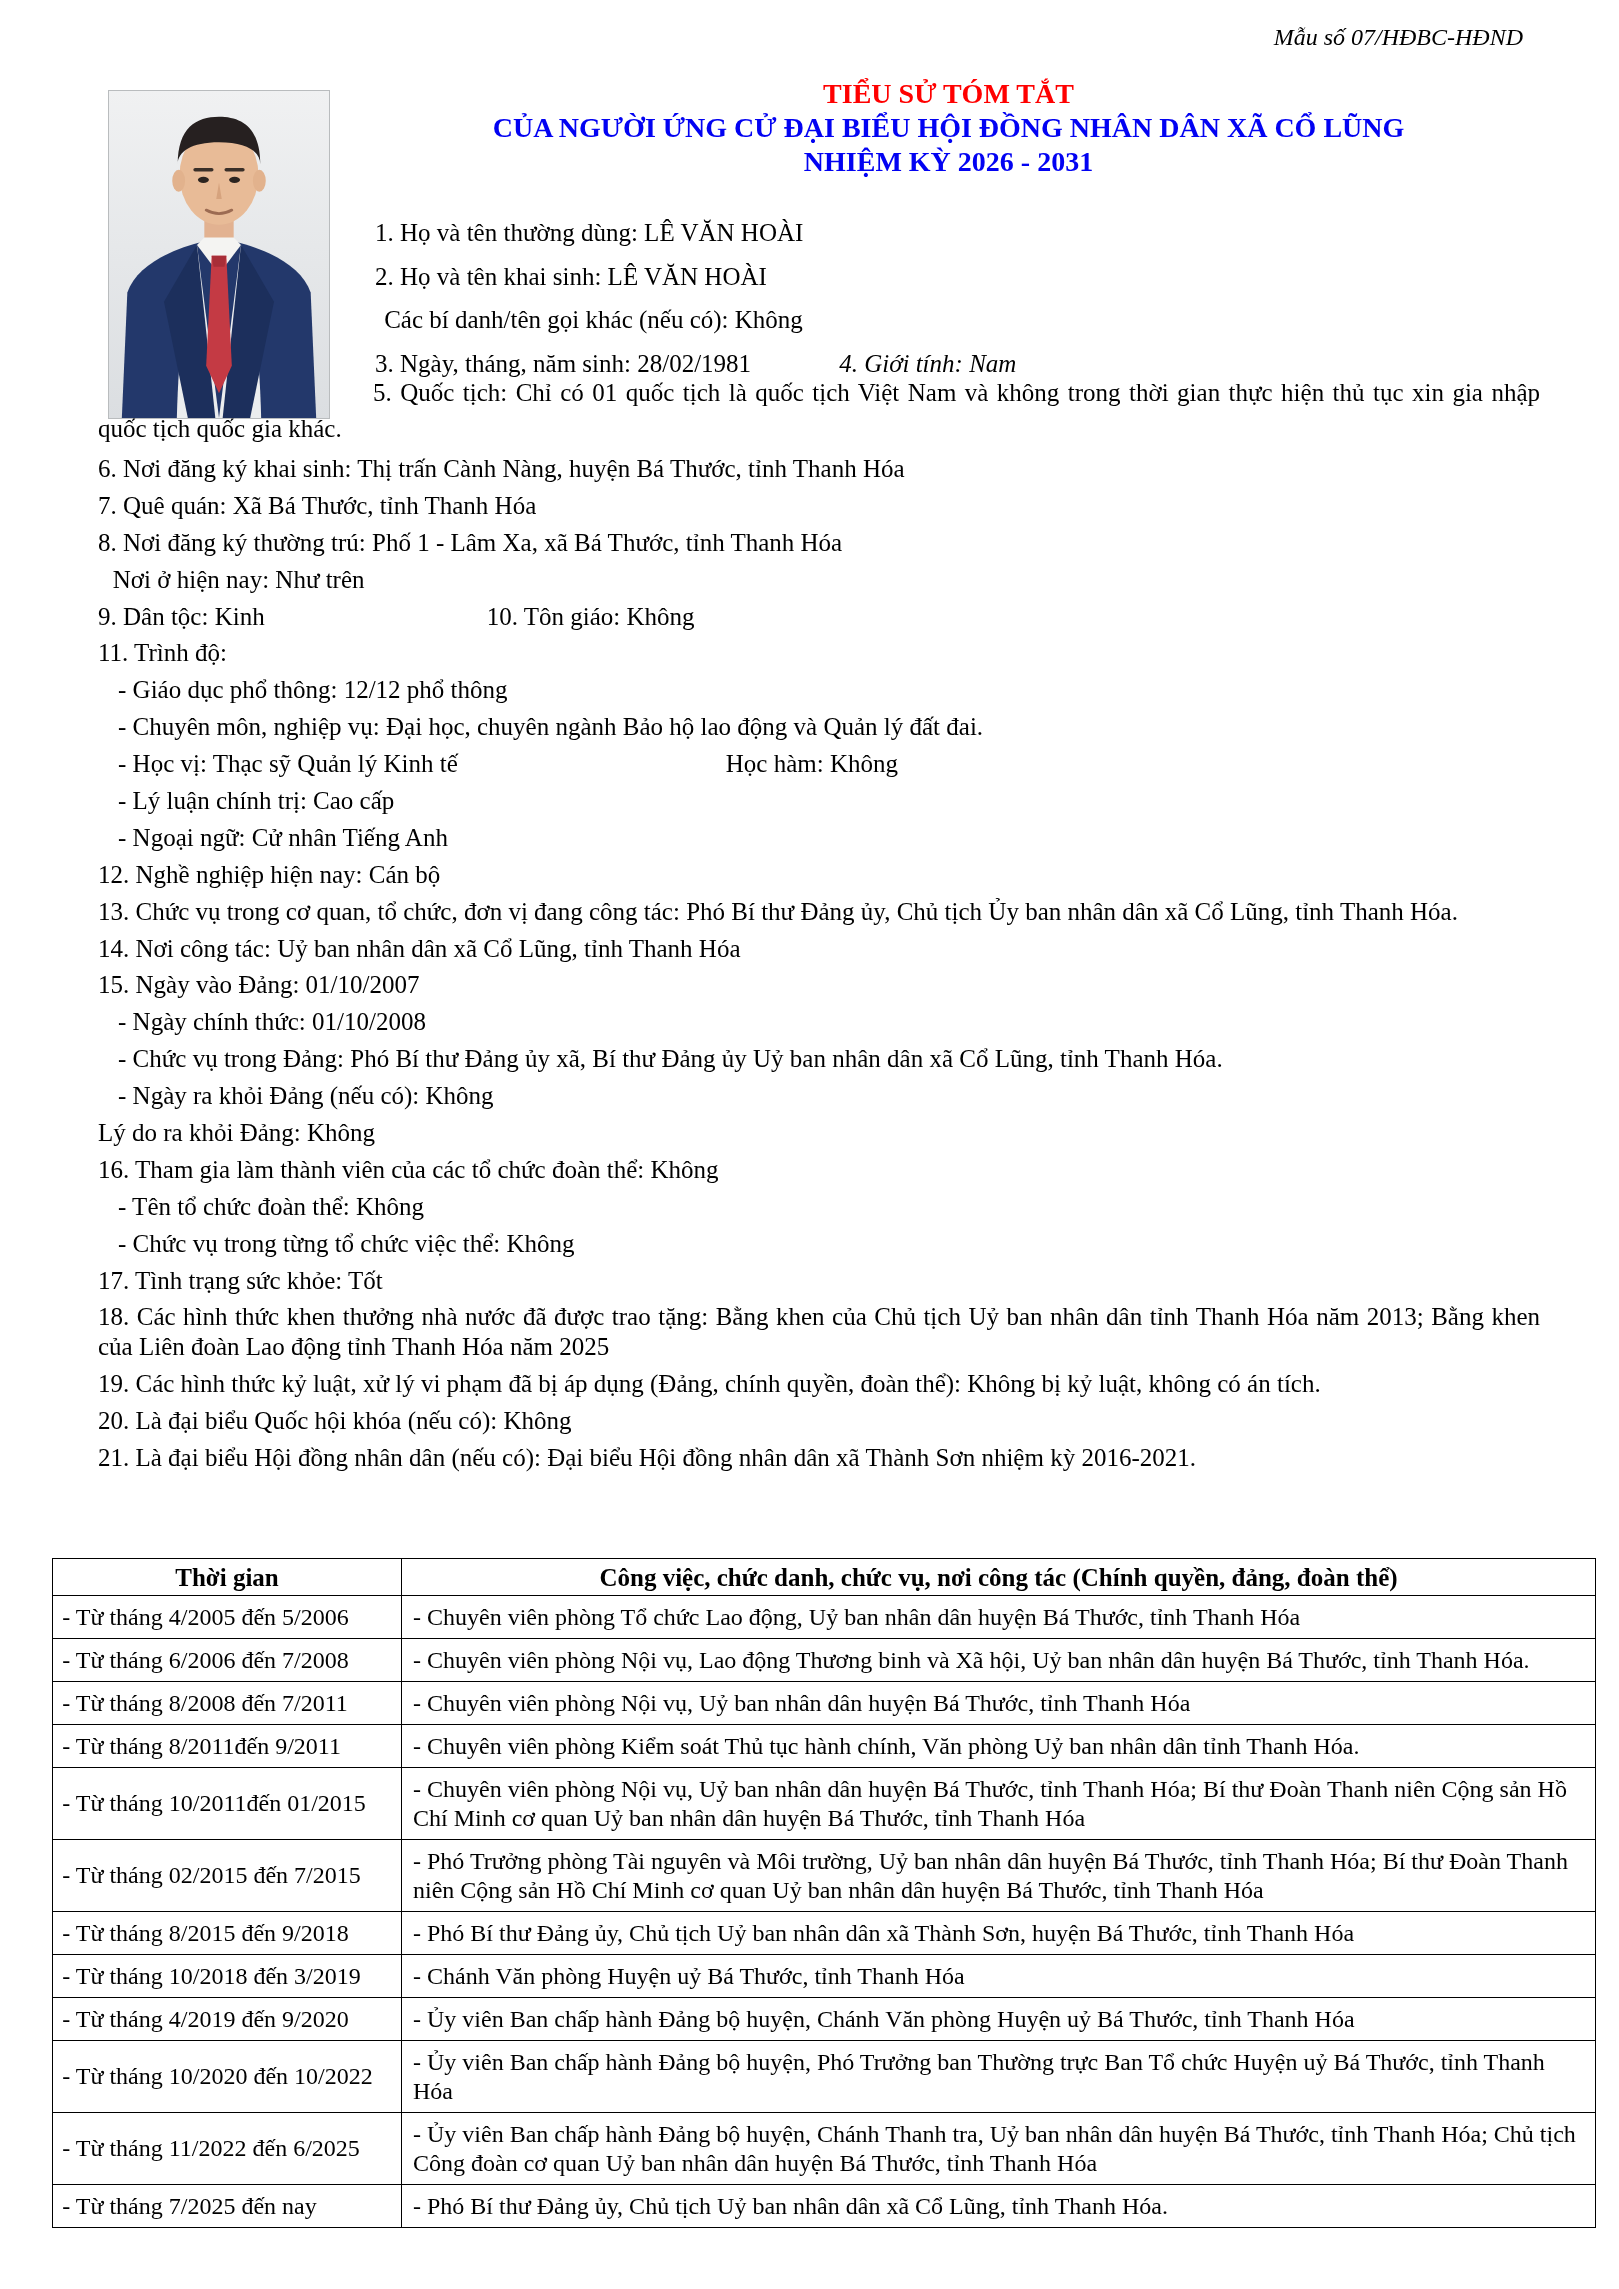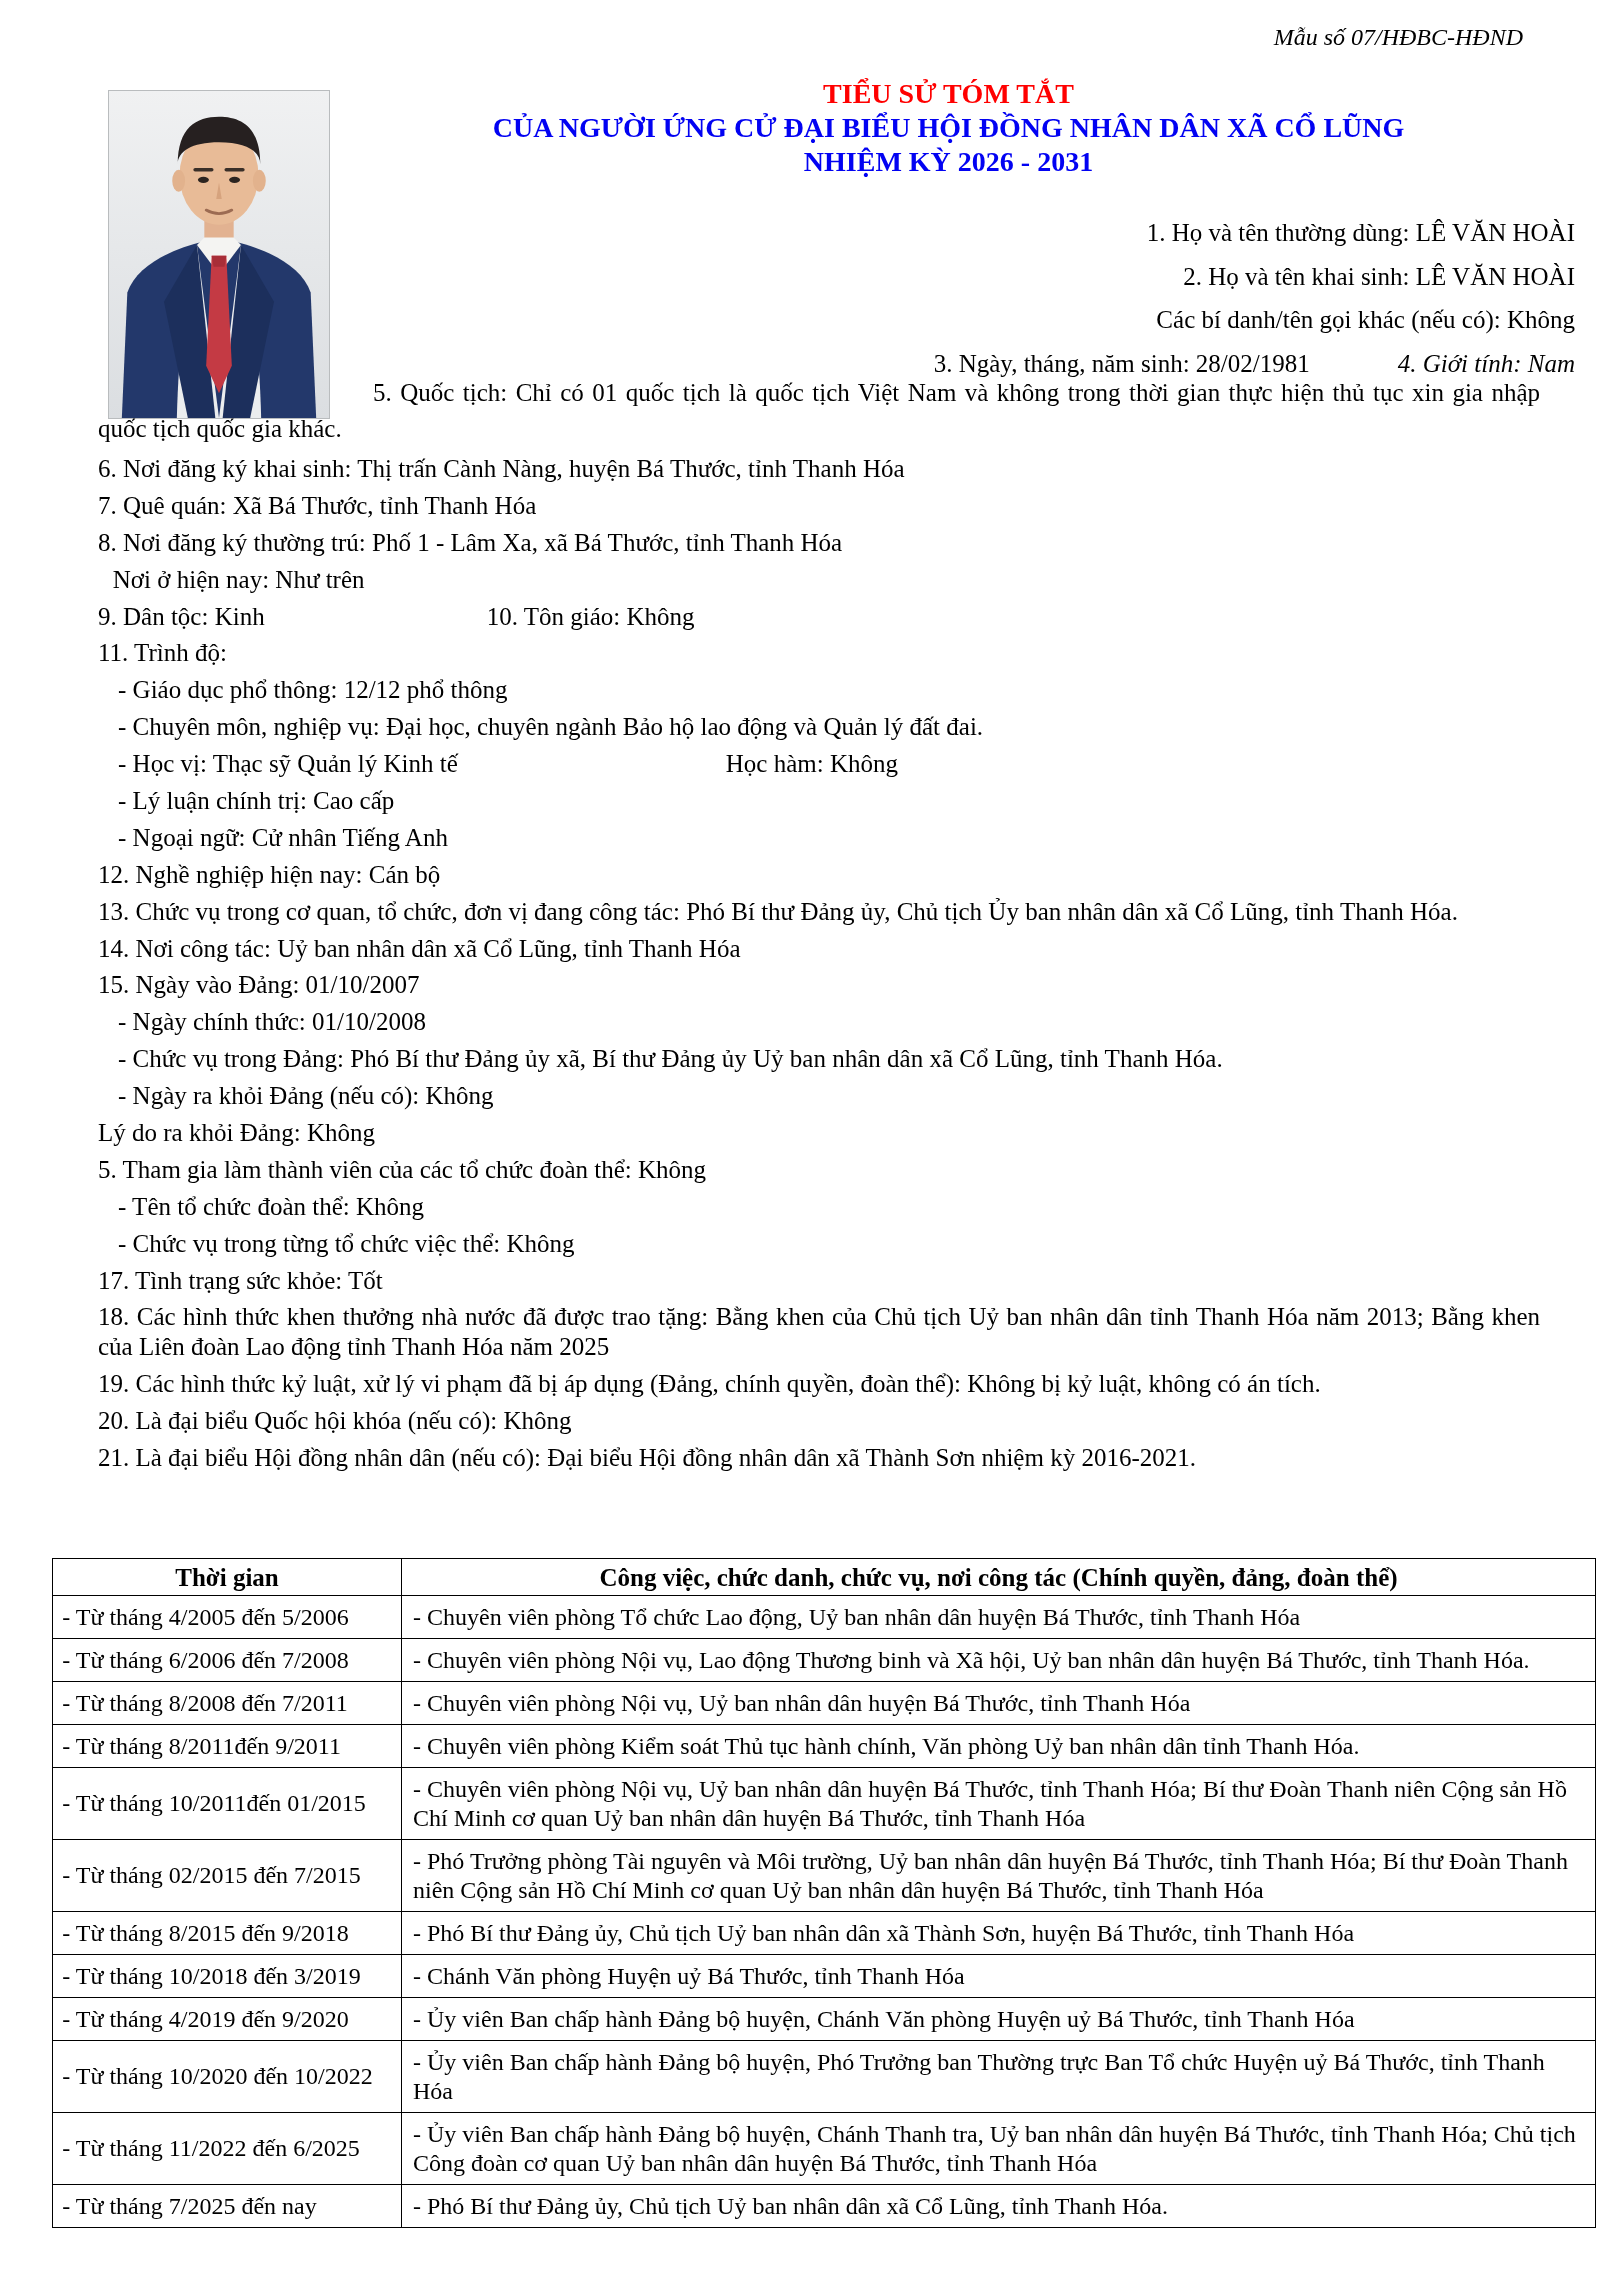--- a/index.html
+++ b/index.html
@@ -19,21 +19,21 @@
     position:absolute;top:48px;left:305px;right:28px;
     text-align:center;line-height:1.12;
   }
   .t-red{color:var(--red,#ff0000);font-weight:bold;font-size:28px;margin-top:30px;}
   .t-blue{color:var(--blue,#0000ff);font-weight:bold;font-size:28px;margin-top:2.8px;}
   .photo{
     position:absolute;left:108px;top:90px;width:222px;height:329px;
     border:0.9px solid #b9bcbe;box-sizing:border-box;background:#e9ebed;
   }
   .photo svg{display:block;width:100%;height:100%;}
-  .items-a{position:absolute;left:375px;top:218px;width:1200px;text-align:right;}
+  .items-a{position:absolute;left:375px;top:218px;width:1200px;}
   .items-a p{margin:0 0 14px 0;line-height:29.5px;}
   .item5{
     position:absolute;left:98px;top:375px;width:1442px;
     margin:0;text-indent:275px;line-height:36px;text-align:justify;
   }
   .items-b{position:absolute;left:98px;top:454px;width:1442px;}
   .items-b p{margin:0 0 7.4px 0;line-height:29.5px;}
   .items-b p.multi{text-align:justify;}
   .pad10{padding-left:9.2px;}
   .ind1{padding-left:14.8px;}
@@ -134,21 +134,21 @@
       <p class="ind2"><span>- Lý luận chính trị: Cao cấp</span></p>
       <p class="ind2"><span>- Ngoại ngữ: Cử nhân Tiếng Anh</span></p>
       <p class=""><span>12. Nghề nghiệp hiện nay: Cán bộ</span></p>
       <p class="multi"><span>13. Chức vụ trong cơ quan, tổ chức, đơn vị đang công tác: Phó Bí thư Đảng ủy, Chủ tịch Ủy ban nhân dân xã Cổ Lũng, tỉnh Thanh Hóa.</span></p>
       <p class=""><span>14. Nơi công tác: Uỷ ban nhân dân xã Cổ Lũng, tỉnh Thanh Hóa</span></p>
       <p class=""><span>15. Ngày vào Đảng: 01/10/2007</span></p>
       <p class="ind2"><span>- Ngày chính thức: 01/10/2008</span></p>
       <p class="ind2"><span>- Chức vụ trong Đảng: Phó Bí thư Đảng ủy xã, Bí thư Đảng ủy Uỷ ban nhân dân xã Cổ Lũng, tỉnh Thanh Hóa.</span></p>
       <p class="ind2"><span>- Ngày ra khỏi Đảng (nếu có): Không</span></p>
       <p class=""><span>Lý do ra khỏi Đảng: Không</span></p>
-      <p class=""><span>5. Tham gia làm thành viên của các tổ chức đoàn thể: Không</span></p>
+      <p class=""><span>16. Tham gia làm thành viên của các tổ chức đoàn thể: Không</span></p>
       <p class="ind2"><span>- Tên tổ chức đoàn thể: Không</span></p>
       <p class="ind2"><span>- Chức vụ trong từng tổ chức việc thể: Không</span></p>
       <p class=""><span>17. Tình trạng sức khỏe: Tốt</span></p>
       <p class="multi"><span>18. Các hình thức khen thưởng nhà nước đã được trao tặng: Bằng khen của Chủ tịch Uỷ ban nhân dân tỉnh Thanh Hóa năm 2013; Bằng khen của Liên đoàn Lao động tỉnh Thanh Hóa năm 2025</span></p>
       <p class=""><span>19. Các hình thức kỷ luật, xử lý vi phạm đã bị áp dụng (Đảng, chính quyền, đoàn thể): Không bị kỷ luật, không có án tích.</span></p>
       <p class=""><span>20. Là đại biểu Quốc hội khóa (nếu có): Không</span></p>
       <p class=""><span>21. Là đại biểu Hội đồng nhân dân (nếu có): Đại biểu Hội đồng nhân dân xã Thành Sơn nhiệm kỳ 2016-2021.</span></p>
     </div>
 
 

